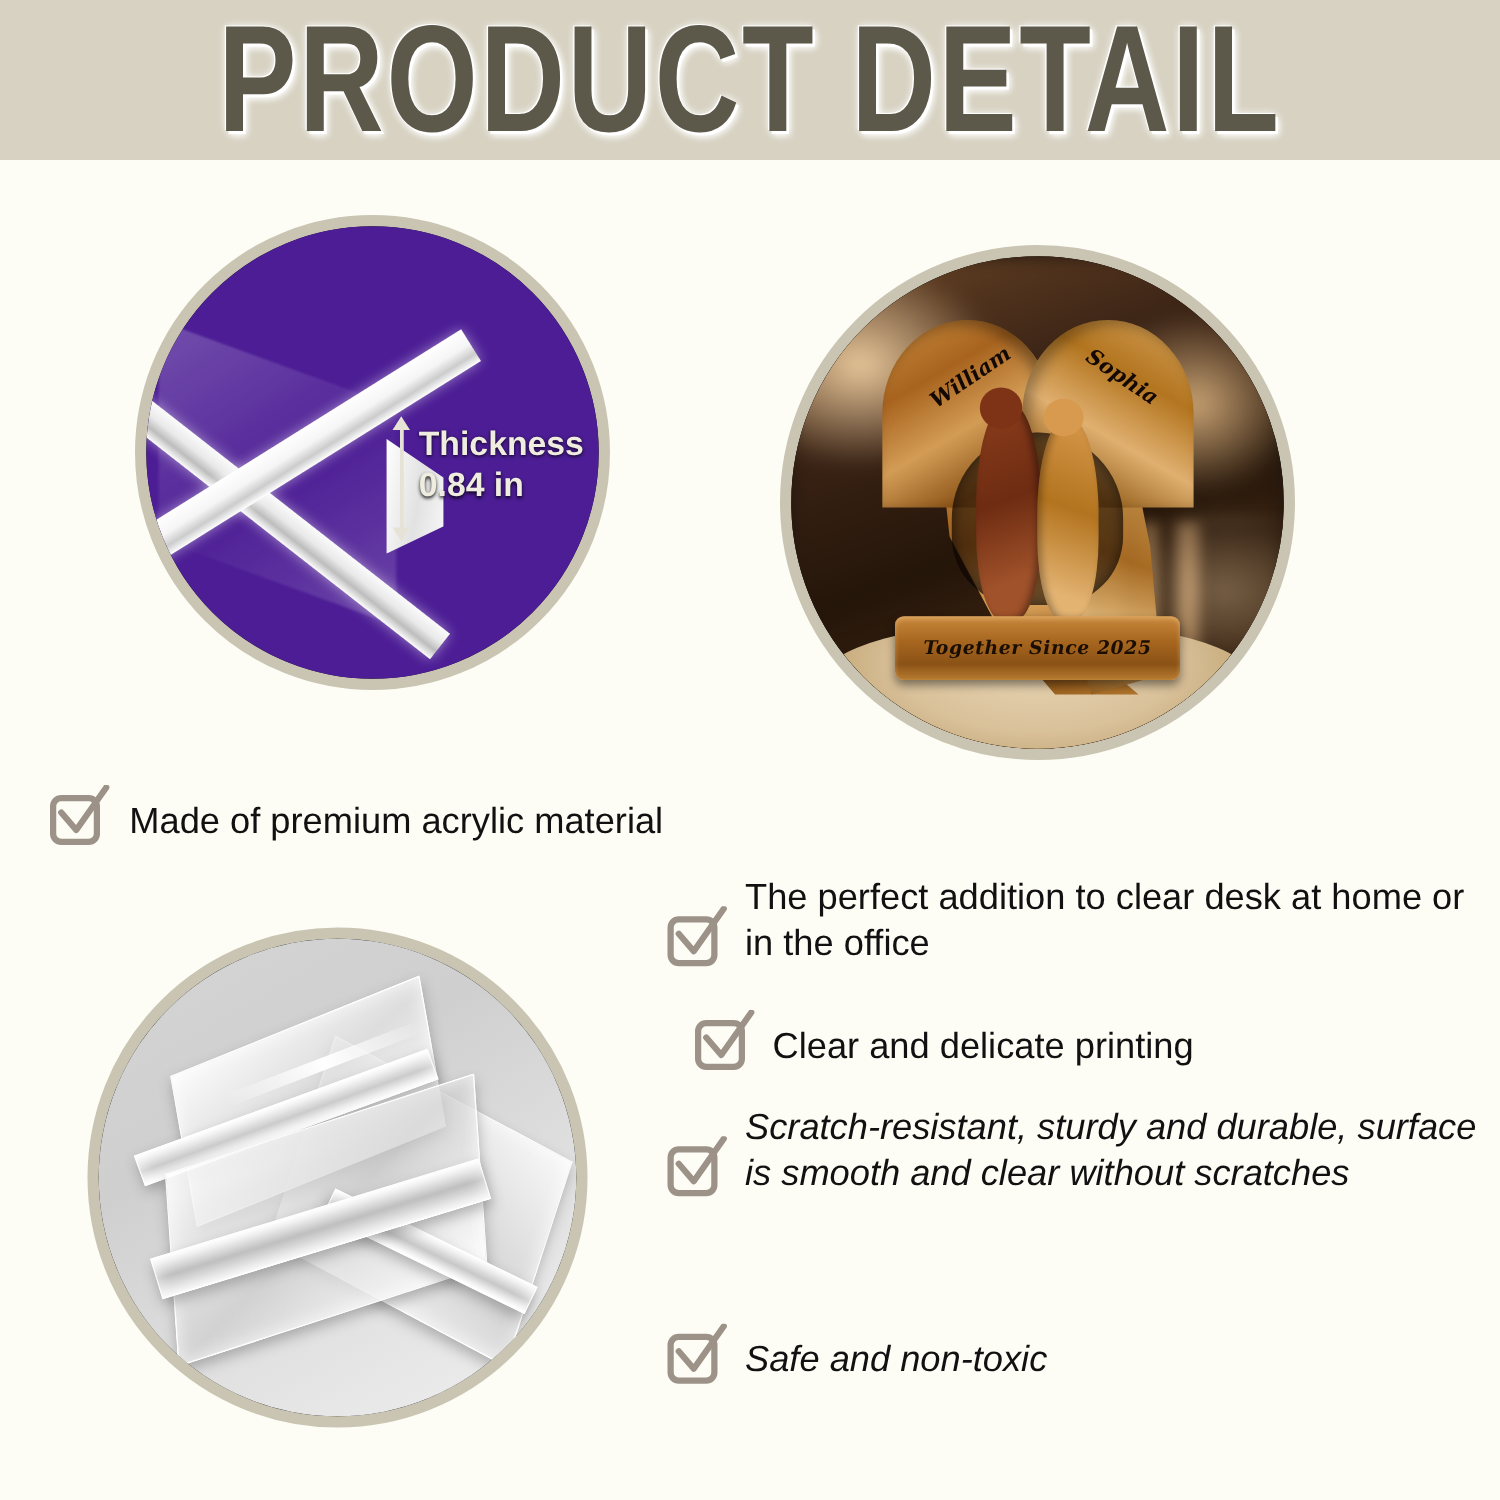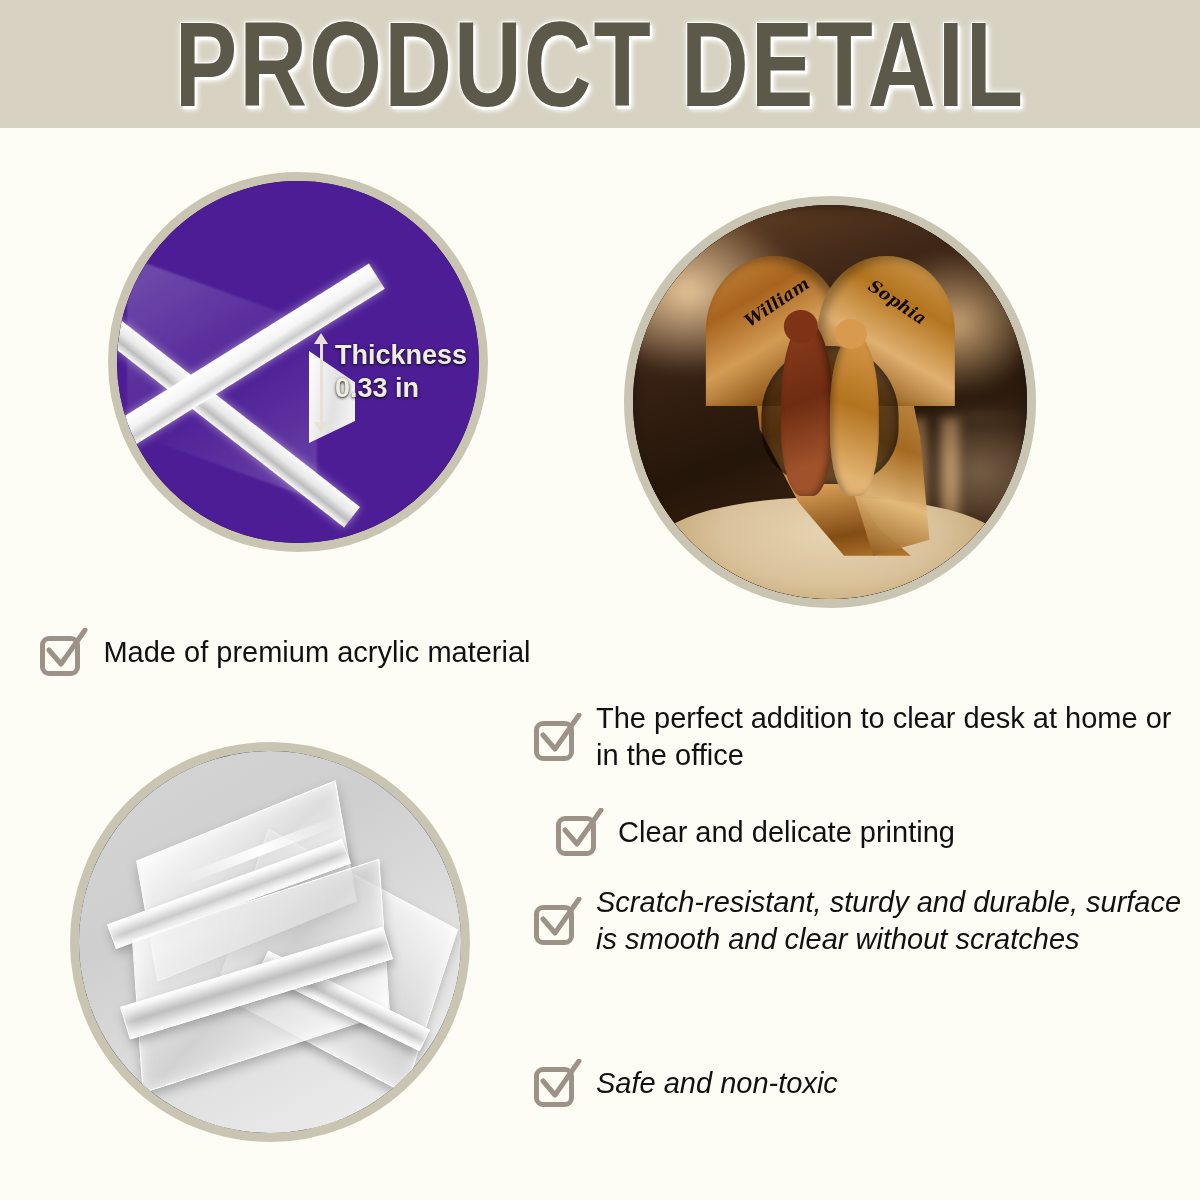--- a/index.html
+++ b/index.html
@@ -235,21 +235,21 @@
   .sheet-glint{
     position:absolute;left:95px;top:95px;width:170px;height:10px;
     background:linear-gradient(90deg,rgba(255,255,255,0),#ffffff,rgba(255,255,255,0));
     transform:rotate(-21deg);
   }
 
   
   .feature{
     position:absolute;
     display:flex;
-    align-items:center;
+    align-items:flex-end;
     gap:18px;
   }
   .chk{
     position:relative;
     flex:0 0 auto;
     width:46px;height:46px;
     margin-top:2px;
   }
   .chk-box{
     position:absolute;left:2px;top:6px;
@@ -290,21 +290,21 @@
     <div class="edge-slab slab-b"></div>
 
     <div class="dim-arrow">
       <div class="dim-head up"></div>
       <div class="dim-line"></div>
       <div class="dim-head down"></div>
     </div>
 
     <div class="thickness-label">
       <div>Thickness</div>
-      <div>0.33 in</div>
+      <div>0.84 in</div>
     </div>
   </div>
 </div>
 
 <div class="circle" id="circle-product">
   <div class="prod-scene">
     <div class="prod-bg"></div>
     <div class="prod-bg2"></div>
 
     <div class="log-bark"></div>
@@ -317,20 +317,23 @@
       <div class="heart-lobe lobe-r"></div>
       <div class="lobe-hole"></div>
       <div class="fig fig-m"></div>
       <div class="fig-head head-m"></div>
       <div class="fig fig-f"></div>
       <div class="fig-head head-f"></div>
       <div class="name-l">William</div>
       <div class="name-r">Sophia</div>
     </div>
 
+    <div class="base-plaque">
+      <span class="base-text">Together Since  2025</span>
+    </div>
   </div>
 </div>
 
 <div class="circle" id="circle-sheets">
   <div class="sheet-scene">
     <div class="sheet sheet-5"></div>
     <div class="sheet sheet-1"></div>
     <div class="sheet sheet-2"></div>
     <div class="sheet sheet-3"></div>
     <div class="sheet sheet-6"></div>

